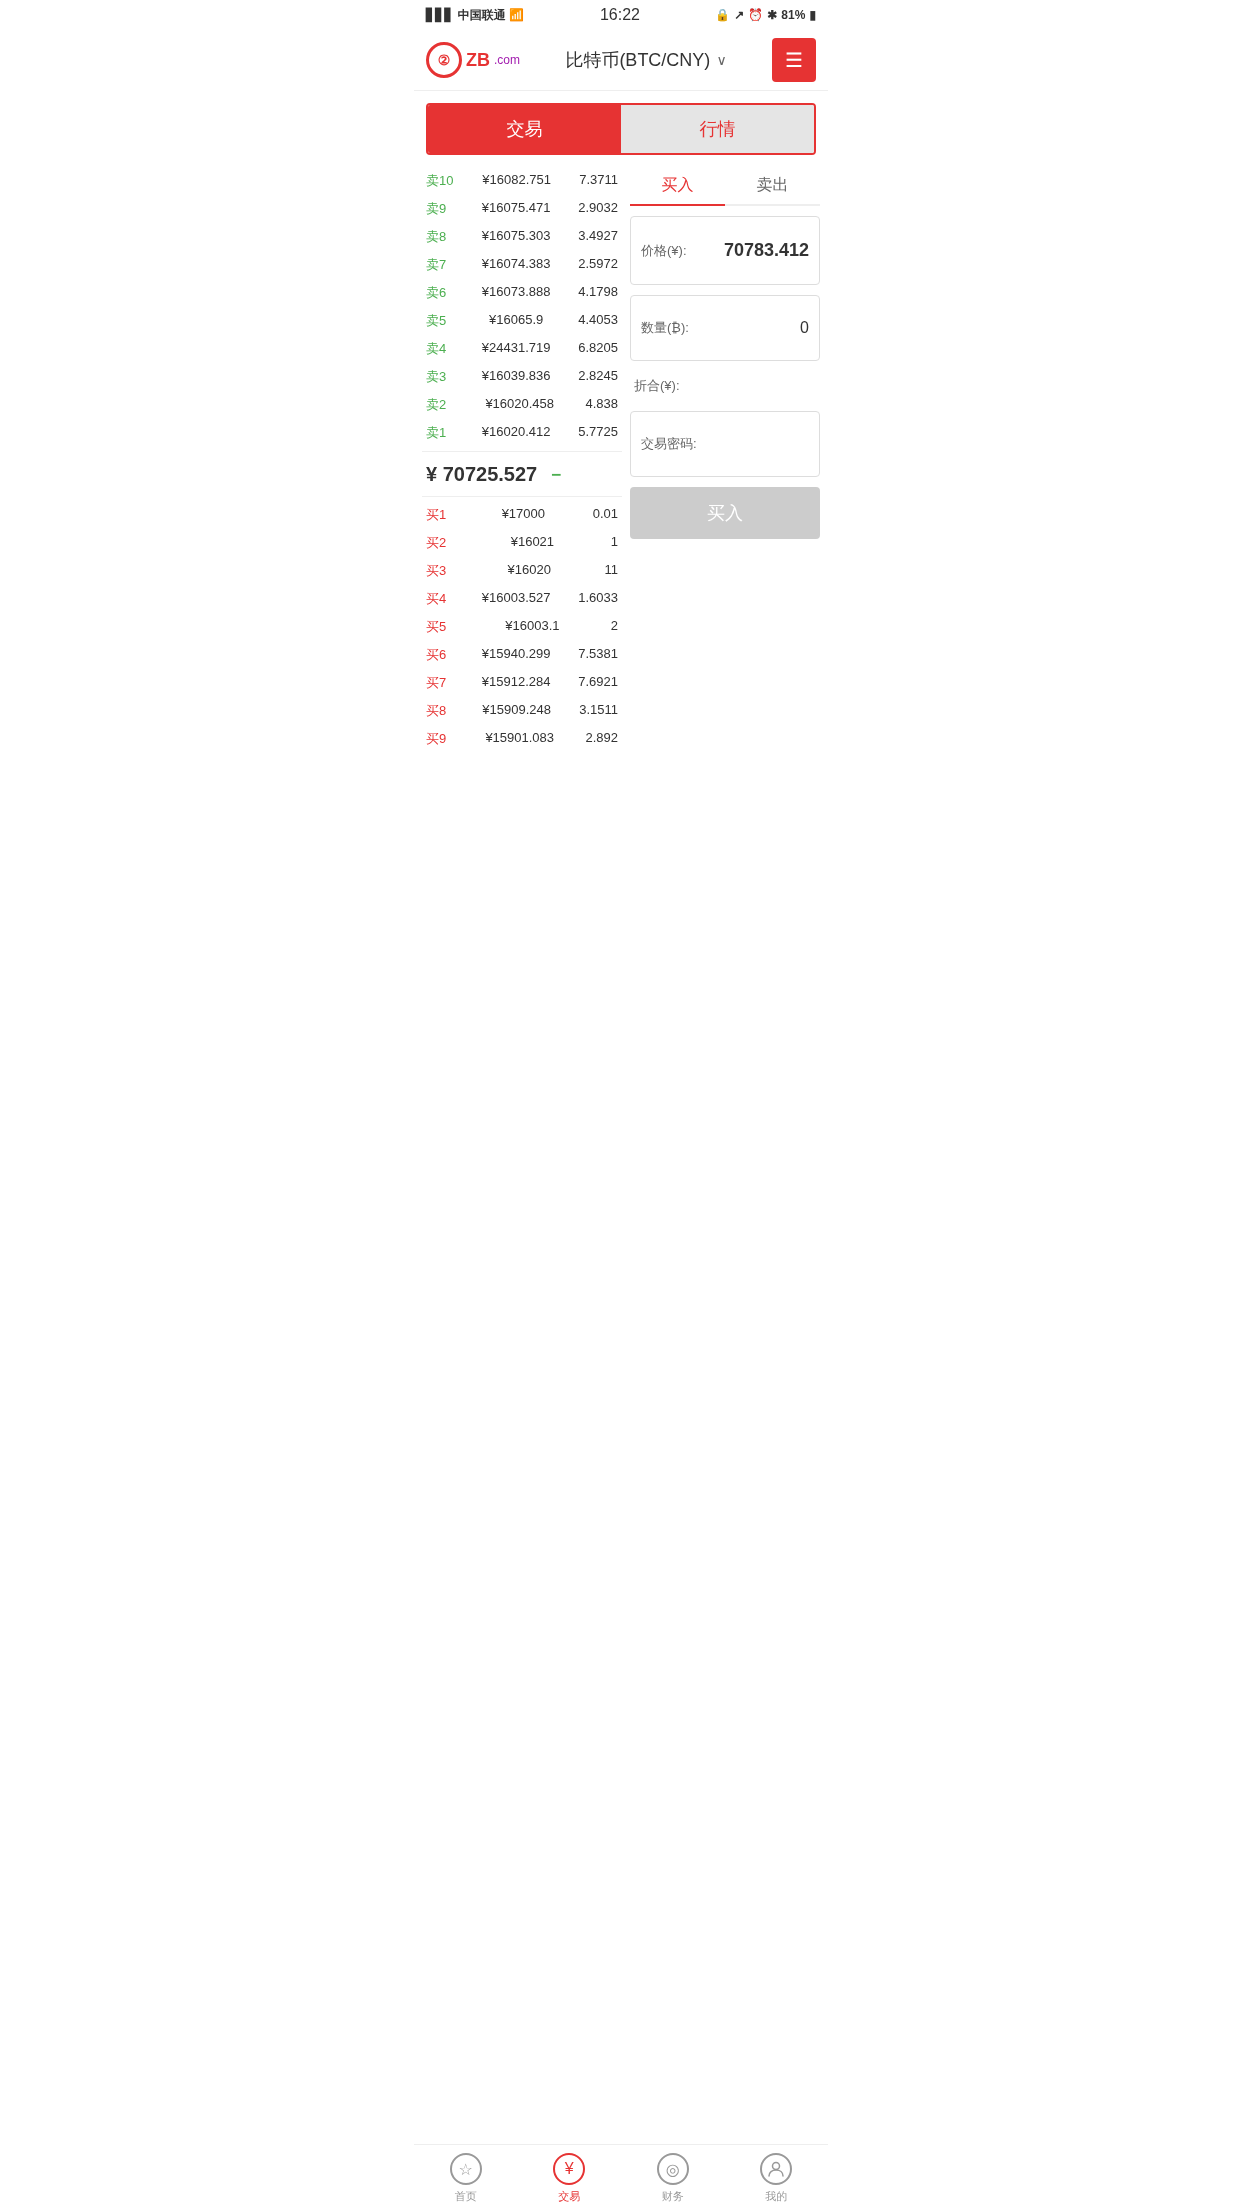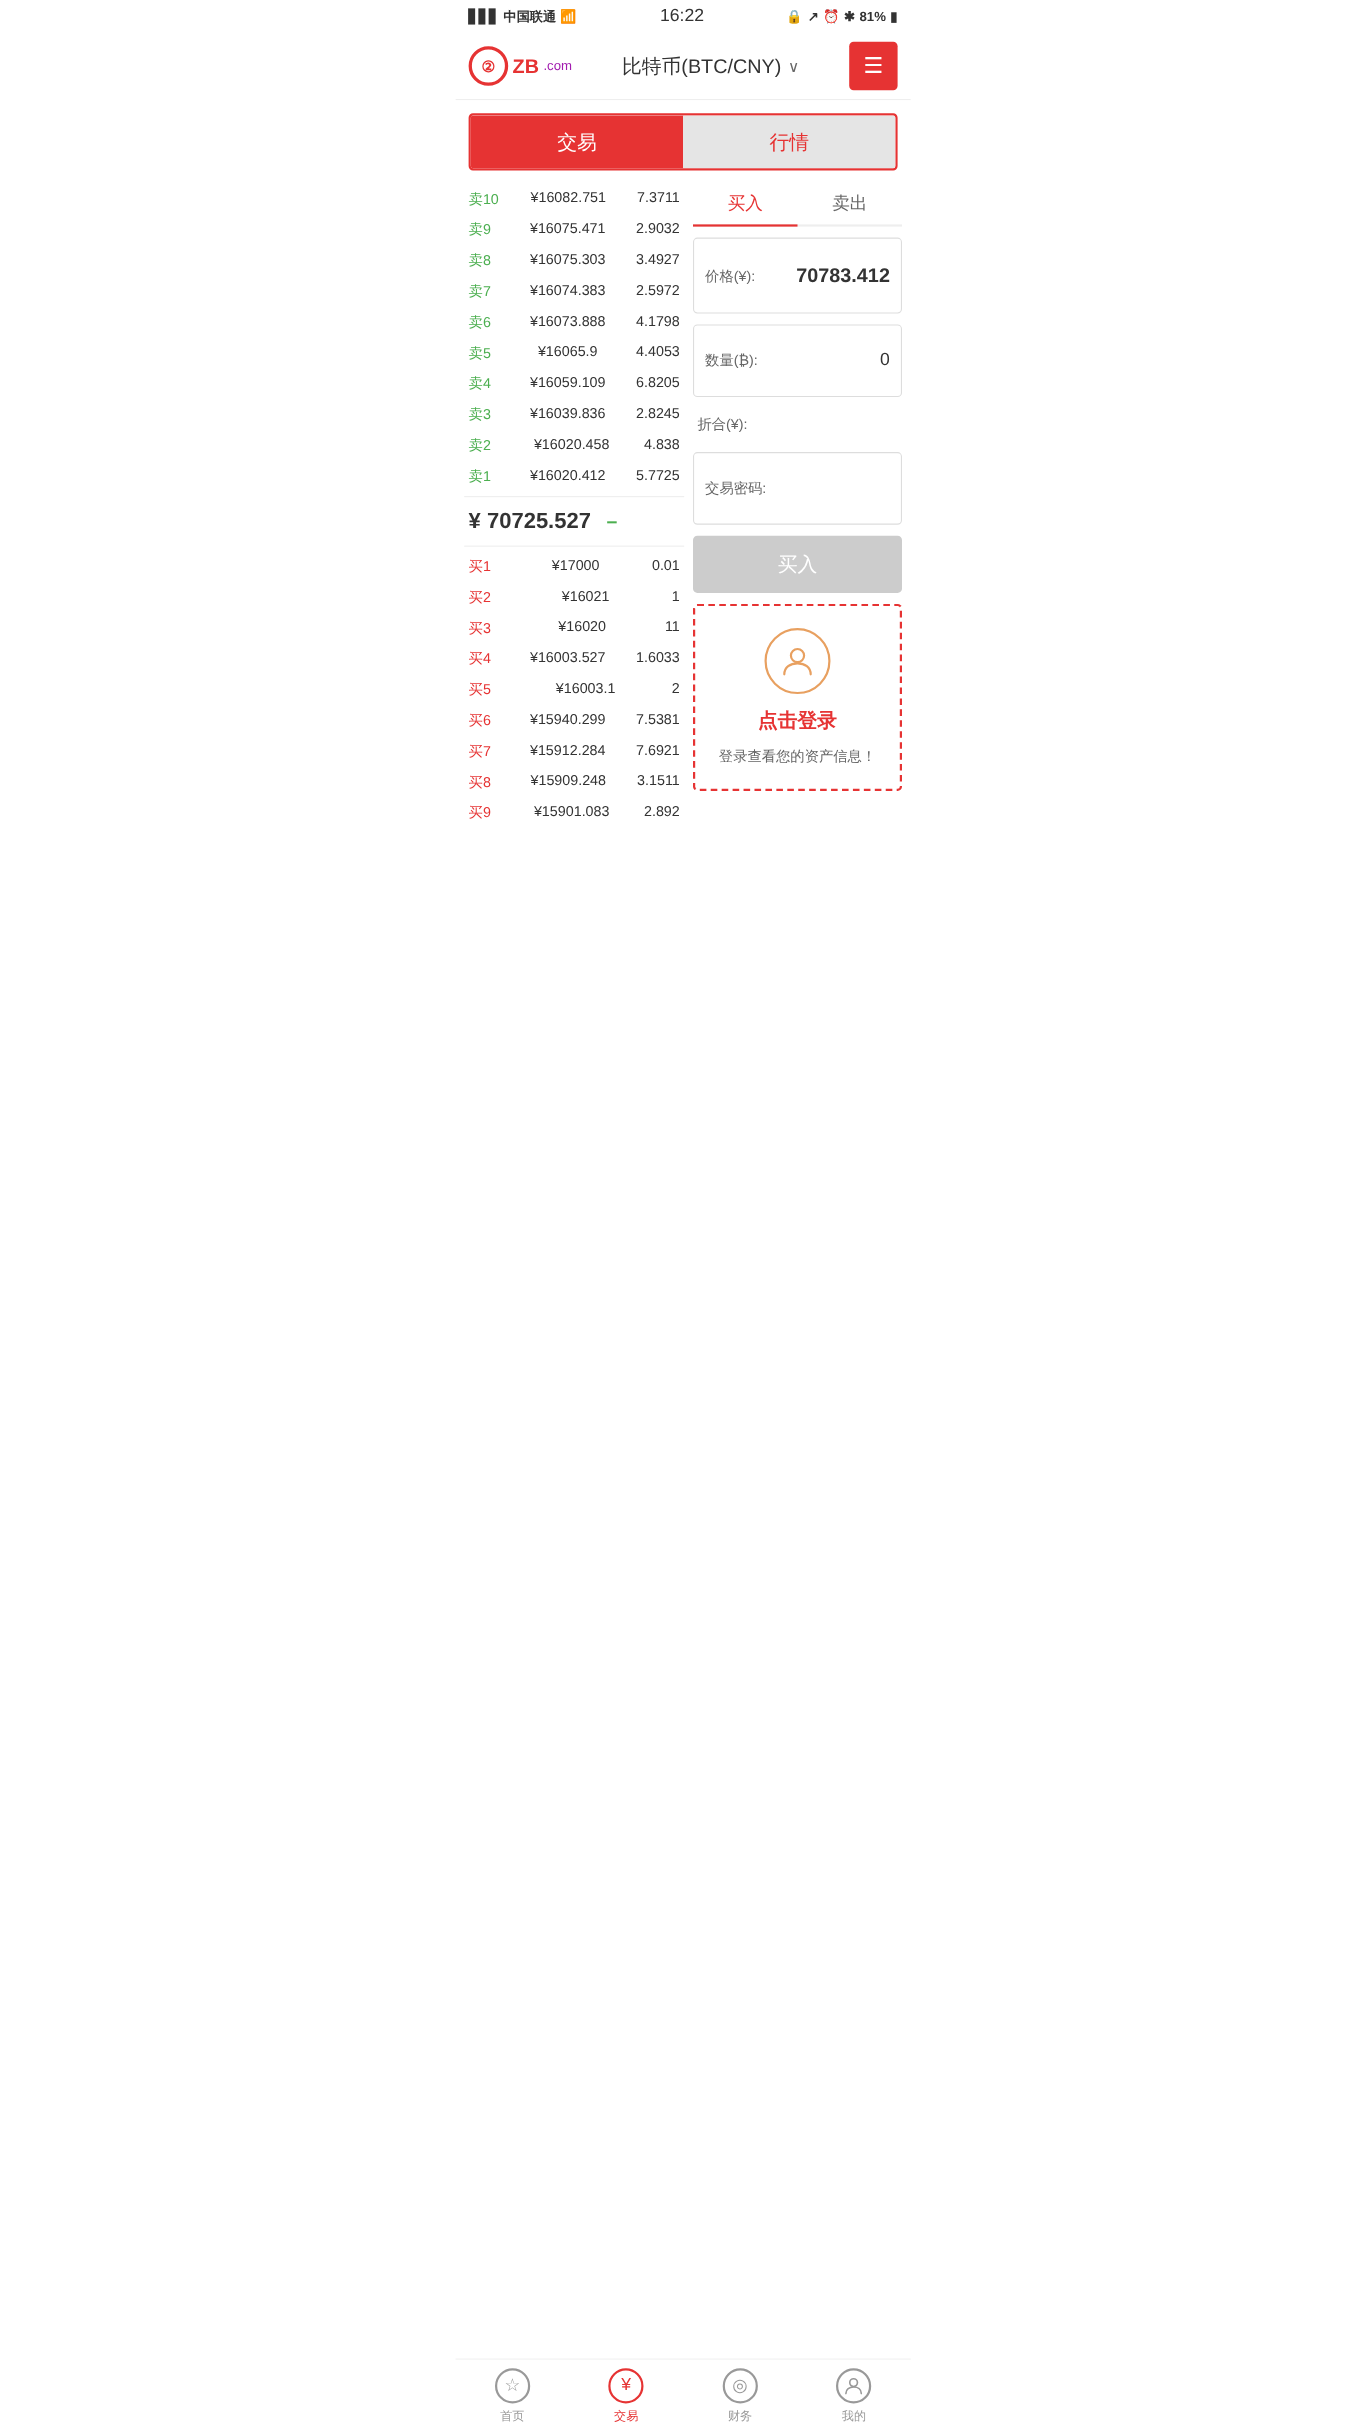--- a/index.html
+++ b/index.html
@@ -310,21 +310,21 @@
       <span class="price">¥16073.888</span>
       <span class="amount">4.1798</span>
     </div>
           <div class="order-row">
       <span class="label">卖5</span>
       <span class="price">¥16065.9</span>
       <span class="amount">4.4053</span>
     </div>
           <div class="order-row">
       <span class="label">卖4</span>
-      <span class="price">¥16059.109</span>
+      <span class="price">¥24431.719</span>
       <span class="amount">6.8205</span>
     </div>
           <div class="order-row">
       <span class="label">卖3</span>
       <span class="price">¥16039.836</span>
       <span class="amount">2.8245</span>
     </div>
           <div class="order-row">
       <span class="label">卖2</span>
       <span class="price">¥16020.458</span>
@@ -423,30 +423,20 @@
 
       
       <div class="form-group">
         <span class="form-label">交易密码:</span>
       </div>
 
       
       <button class="buy-btn">买入</button>
 
       
-      <div class="login-prompt">
-        <div class="login-avatar">
-          <svg width="32" height="32" viewBox="0 0 32 32" fill="none" xmlns="http://www.w3.org/2000/svg">
-            <circle cx="16" cy="11" r="6" stroke="#e8a060" stroke-width="2" fill="none"></circle>
-            <path d="M4 28c0-6.627 5.373-10 12-10s12 3.373 12 10" stroke="#e8a060" stroke-width="2" fill="none" stroke-linecap="round"></path>
-          </svg>
-        </div>
-        <span class="login-text">点击登录</span>
-        <span class="login-sub">登录查看您的资产信息！</span>
-      </div>
     </div>
   </div>
 
 </div>
 
 <div class="bottom-nav">
   <div class="nav-item">
     <div class="nav-icon">☆</div>
     <span class="nav-label">首页</span>
   </div>

